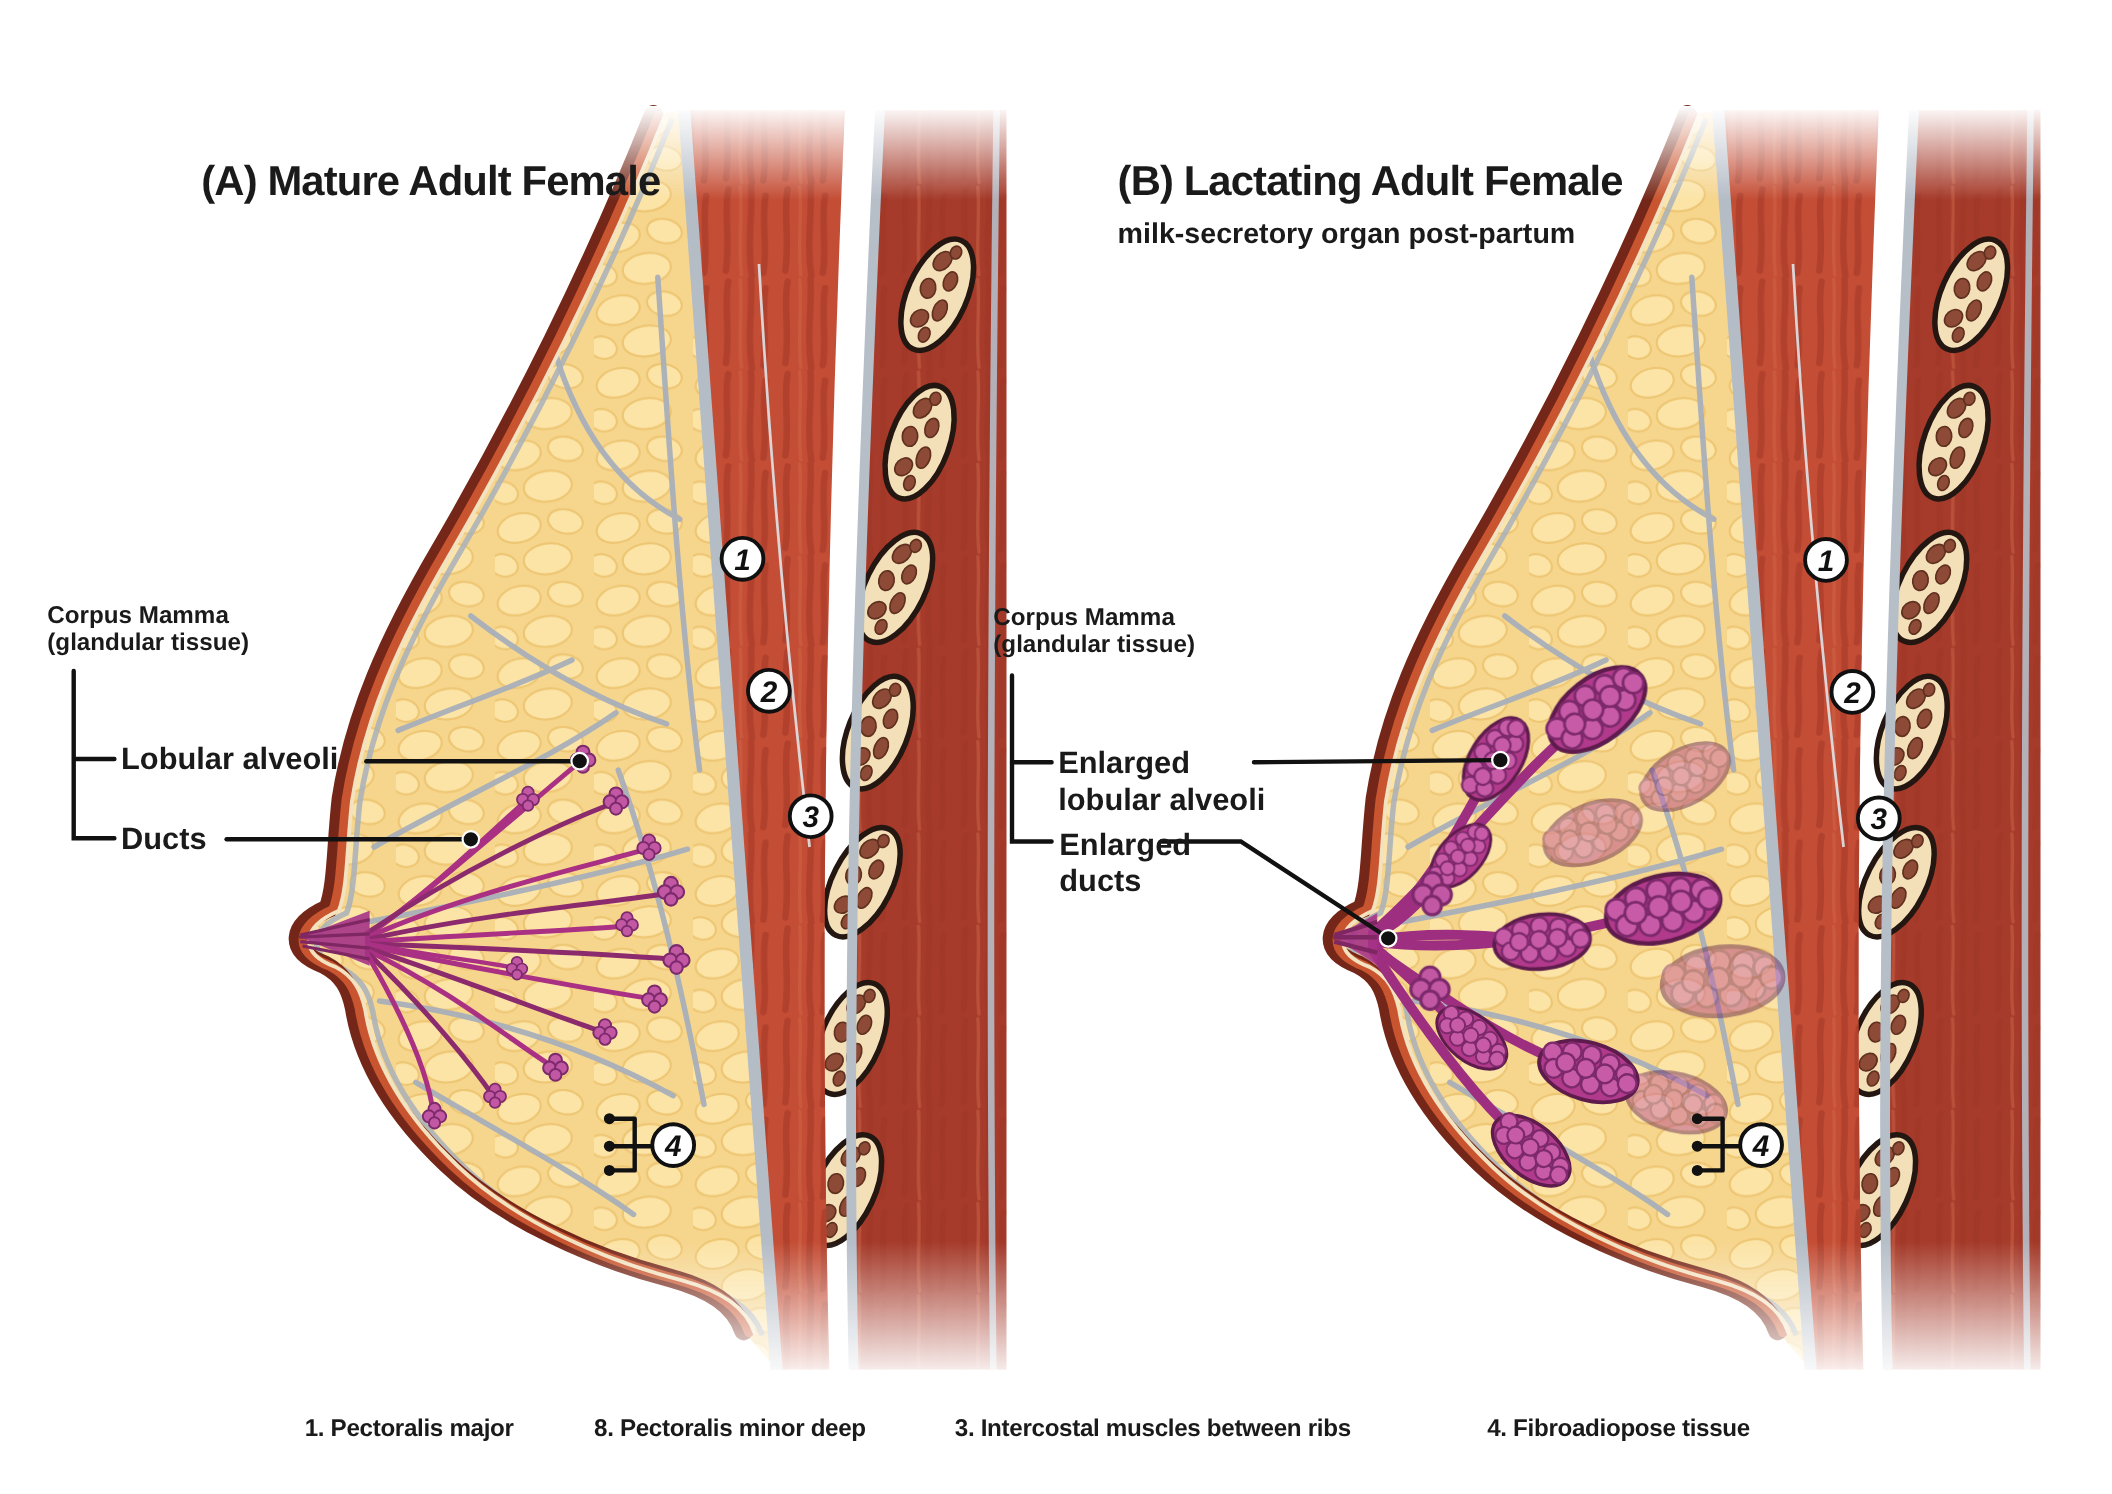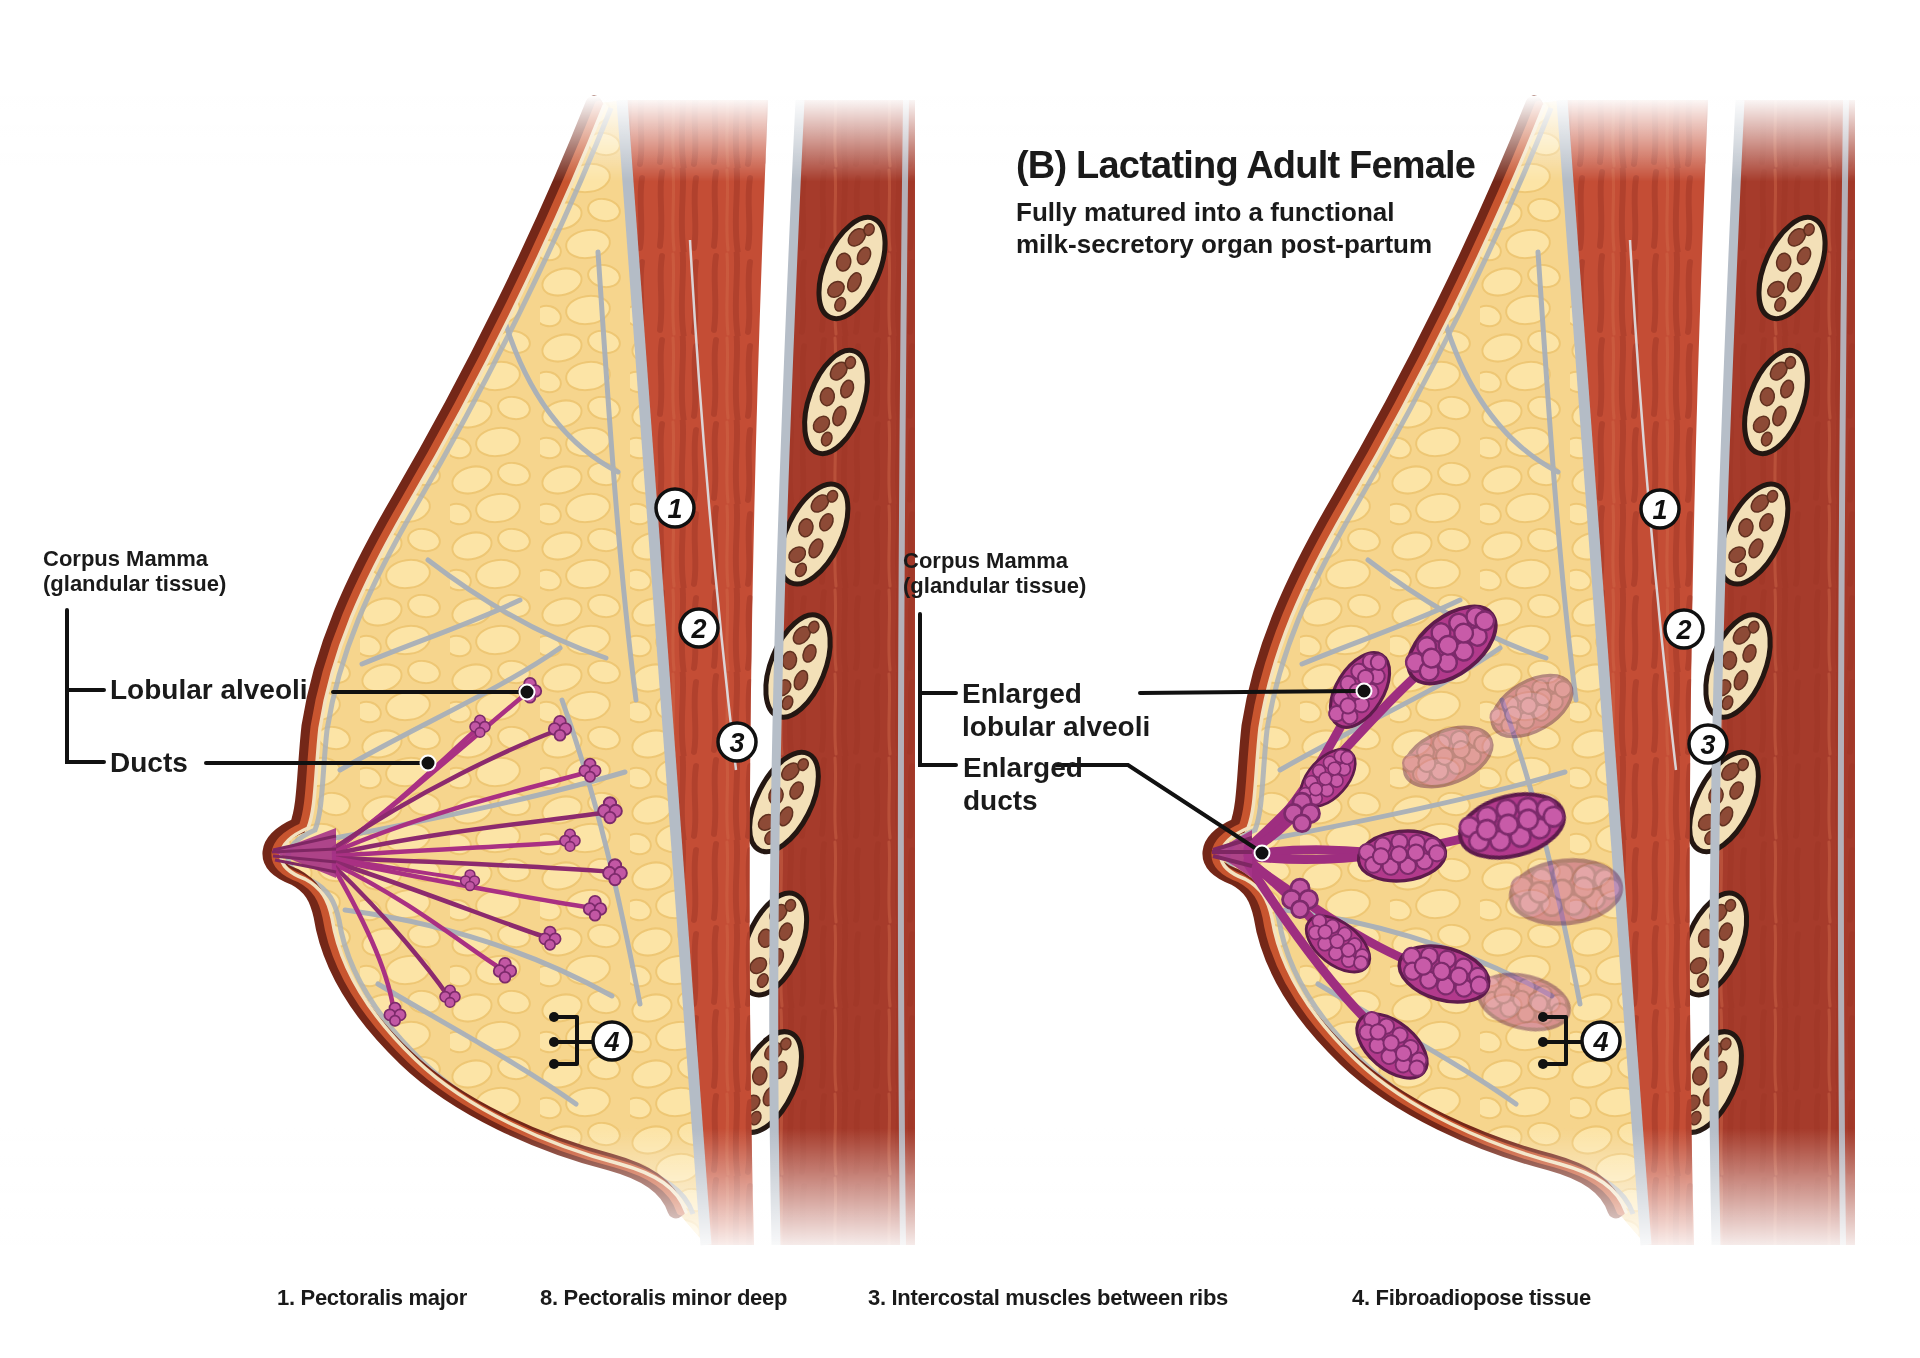--- a/index.html
+++ b/index.html
@@ -274,23 +274,23 @@
         <circle cx="1708" cy="744" r="19" fill="#fff" stroke="#101010" stroke-width="3.5"></circle>
         <text x="1708" y="754" fill="#101010">3</text>
       </g>
       <g>
         <circle cx="1601" cy="1041" r="19" fill="#fff" stroke="#101010" stroke-width="3.5"></circle>
         <text x="1601" y="1051" fill="#101010">4</text>
       </g>
     </g>
   </svg>
 
+  <div class="lbl t-title" style="left:183px;top:144px;">(A) Mature Adult Female</div>
   <div class="lbl t-title" style="left:1016px;top:144px;">(B) Lactating Adult Female</div>
   <div class="lbl t-sub" style="left:1016px;top:197px;">
-    <div>Fully matured into a functional</div>
     <div>milk-secretory organ post-partum</div>
   </div>
 
   <div class="lbl t-corpus" style="left:43px;top:547px;">
     <div>Corpus Mamma</div>
     <div>(glandular tissue)</div>
   </div>
   <div class="lbl t-ital" style="left:110px;top:673px;">Lobular alveoli</div>
   <div class="lbl t-ital" style="left:110px;top:746px;">Ducts</div>
 

